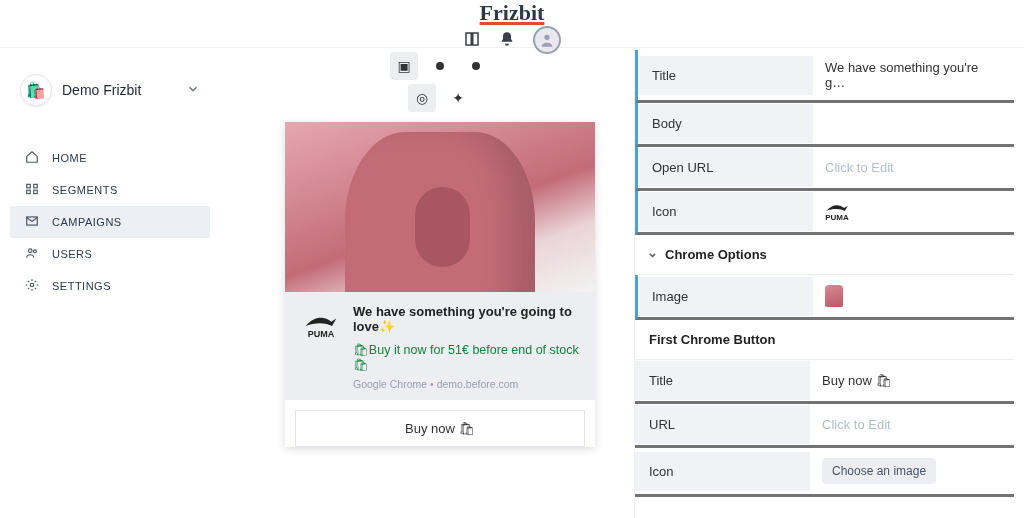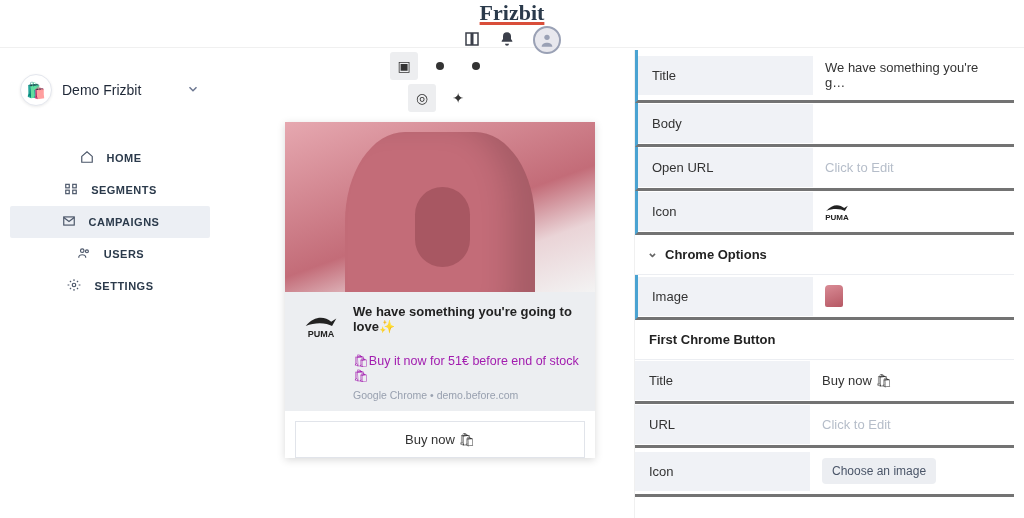--- a/index.html
+++ b/index.html
@@ -66,24 +66,23 @@
   .site-selector .chev { color: #6b7690; }
 
   .nav { margin-top: 28px; }
   .nav-item {
     display: flex; align-items: center; gap: 12px;
     padding: 8px 14px;
     color: #2b3a4b;
     text-transform: uppercase;
     letter-spacing: 0.5px;
     font-size: 11px;
-    font-weight: 700;
+    font-weight: 400;
     border-radius: 2px;
     cursor: pointer;
-    justify-content: center;
   }
   .nav-item.active { background: #eceff4; }
   .nav-item .icon { width: 16px; text-align: center; color: #4a5568; }
 
   
   .main {
     position: absolute;
     left: 260px; top: 48px;
     width: 360px;
     height: 470px;
@@ -137,21 +136,21 @@
   }
   .pb-row { display:flex; gap:10px; }
   .brand-icon {
     width: 44px; height: 44px;
     display:flex;flex-direction:column;align-items:center;justify-content:center;
     font-size: 9px; font-weight: 800; color:#222;
   }
   .brand-icon svg{display:block;}
   .pb-text { flex:1; }
   .pb-title { font-size: 13px; font-weight: 700; color:#222;}
-  .pb-sub { font-size: 12.5px; color:#a21caf; margin-top:19px;}
+  .pb-sub { font-size: 12.5px; color:#15803d; margin-top:8px;}
   .pb-meta { font-size: 10.5px; color:#98a0af; margin-top:6px;}
   .preview-btn {
     margin: 10px; padding: 10px;
     background:#fff; border:1px solid #e1e4ea;
     text-align:center; font-size:13px; color:#333;
     cursor:pointer;
   }
 
   
   .panel {

